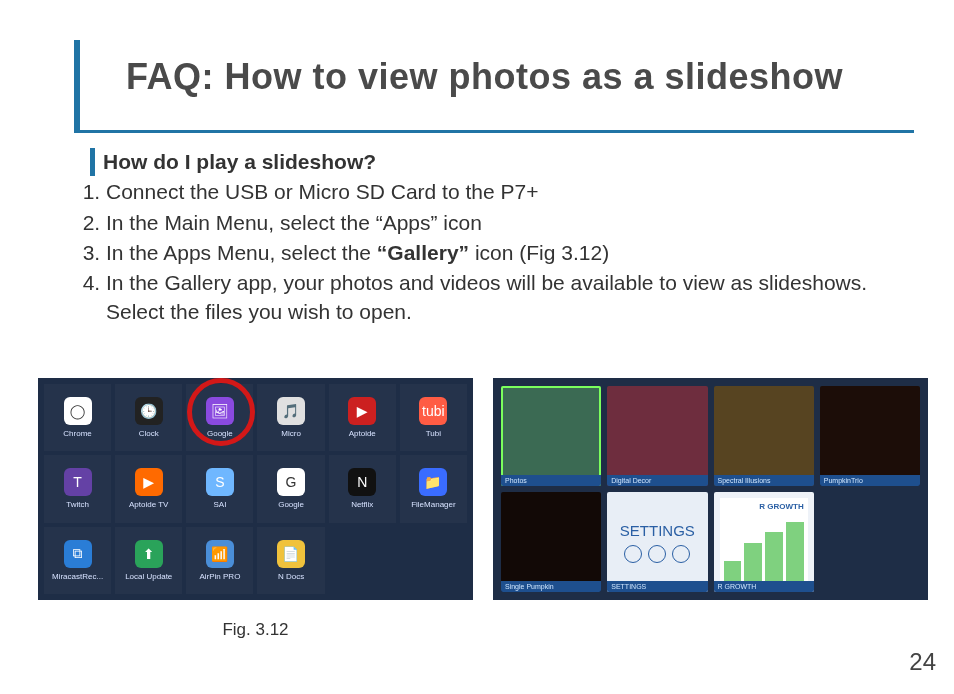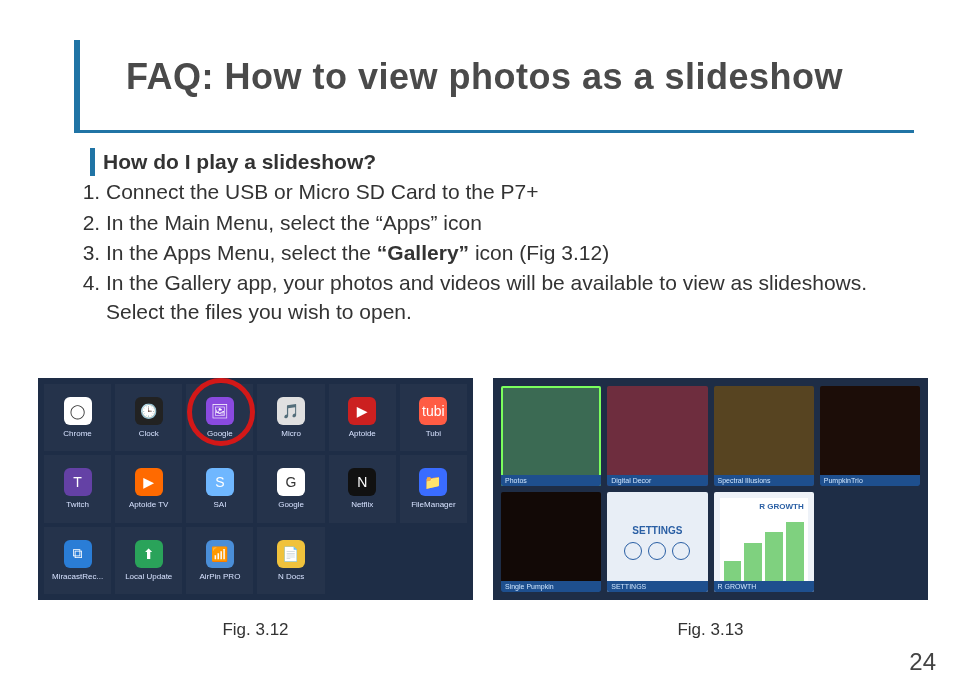--- a/index.html
+++ b/index.html
@@ -123,38 +123,37 @@
     </div>
     <div class="fig">
       <div class="fig-img">
         <div class="gal" id="gal">
             <div class="thumb sel" data-lbl="Photos" style="background: rgb(59, 106, 83);"></div>
             <div class="thumb" data-lbl="Digital Decor" style="background: rgb(110, 45, 62);"></div>
             <div class="thumb" data-lbl="Spectral Illusions" style="background: rgb(87, 68, 33);"></div>
             <div class="thumb" data-lbl="PumpkinTrio" style="background: rgb(28, 13, 8);"></div>
             <div class="thumb" data-lbl="Single Pumpkin" style="background: rgb(18, 9, 6);"></div>
             <div class="thumb" data-lbl="SETTINGS" style="background: rgb(232, 238, 246);">
-              <div style="position:absolute;inset:0;display:flex;flex-direction:column;align-items:center;justify-content:center;color:#2a5fa4;font-size:10px;font-weight:bold">SETTINGS<div style="display:flex;gap:6px;margin-top:6px">
+              <div style="position:absolute;inset:0;display:flex;flex-direction:column;align-items:center;justify-content:center;color:#2a5fa4;font-size:15px;font-weight:normal">SETTINGS<div style="display:flex;gap:6px;margin-top:6px">
                   <span style="width:16px;height:16px;border:1px solid #2a5fa4;border-radius:50%"></span>
                   <span style="width:16px;height:16px;border:1px solid #2a5fa4;border-radius:50%"></span>
                   <span style="width:16px;height:16px;border:1px solid #2a5fa4;border-radius:50%"></span>
                 </div></div>
             </div>
             <div class="thumb" data-lbl="R GROWTH" style="background: rgb(238, 242, 248);">
               <div style="position:absolute;inset:6px;background:#fff;display:flex;flex-direction:column;padding:4px">
                 <div style="color:#2a5fa4;font-size:8px;font-weight:bold;text-align:right">R GROWTH</div>
                 <div style="flex:1;display:flex;align-items:flex-end;gap:3px">
                   <span style="flex:1;height:30%;background:#7fd17f"></span>
                   <span style="flex:1;height:55%;background:#7fd17f"></span>
                   <span style="flex:1;height:70%;background:#7fd17f"></span>
                   <span style="flex:1;height:85%;background:#7fd17f"></span>
                 </div>
               </div>
             </div>
             <div class="thumb" data-lbl="" style="visibility: hidden; background: rgb(38, 51, 71);"></div>
           </div>
       </div>
-      <div class="caption">Fig. 3.13</div>
     </div>
   </div>
 
   <div class="pagenum">24</div>
 </div>
 
 </body></html>

